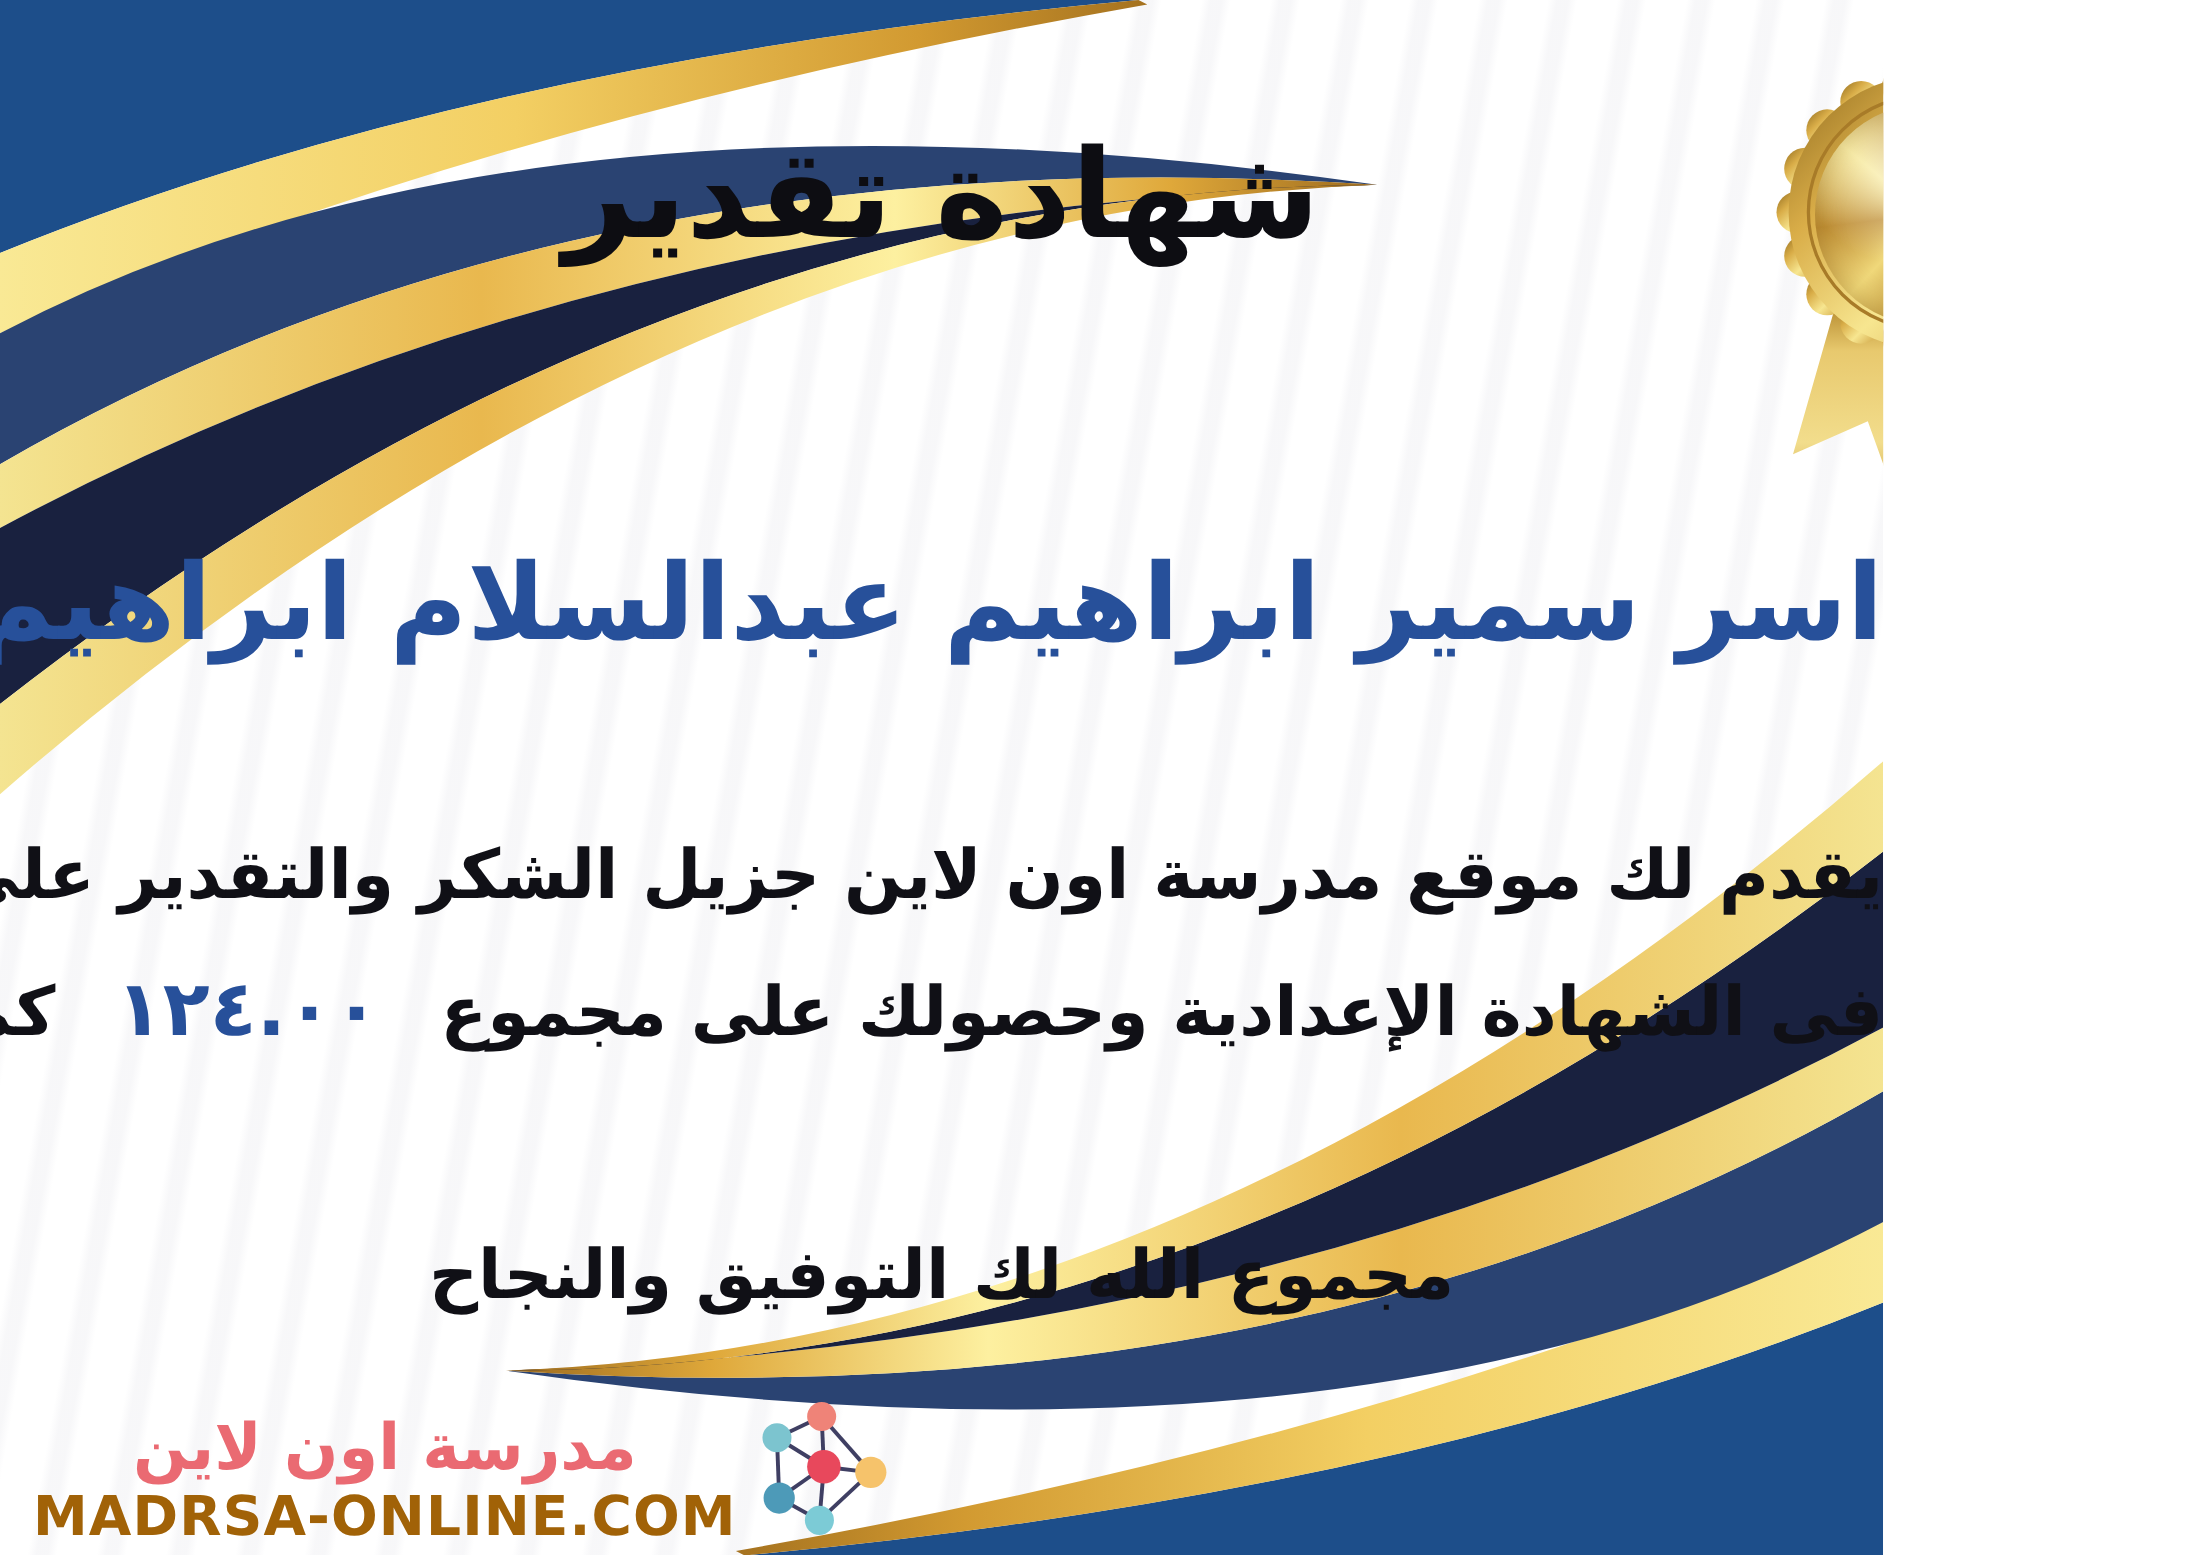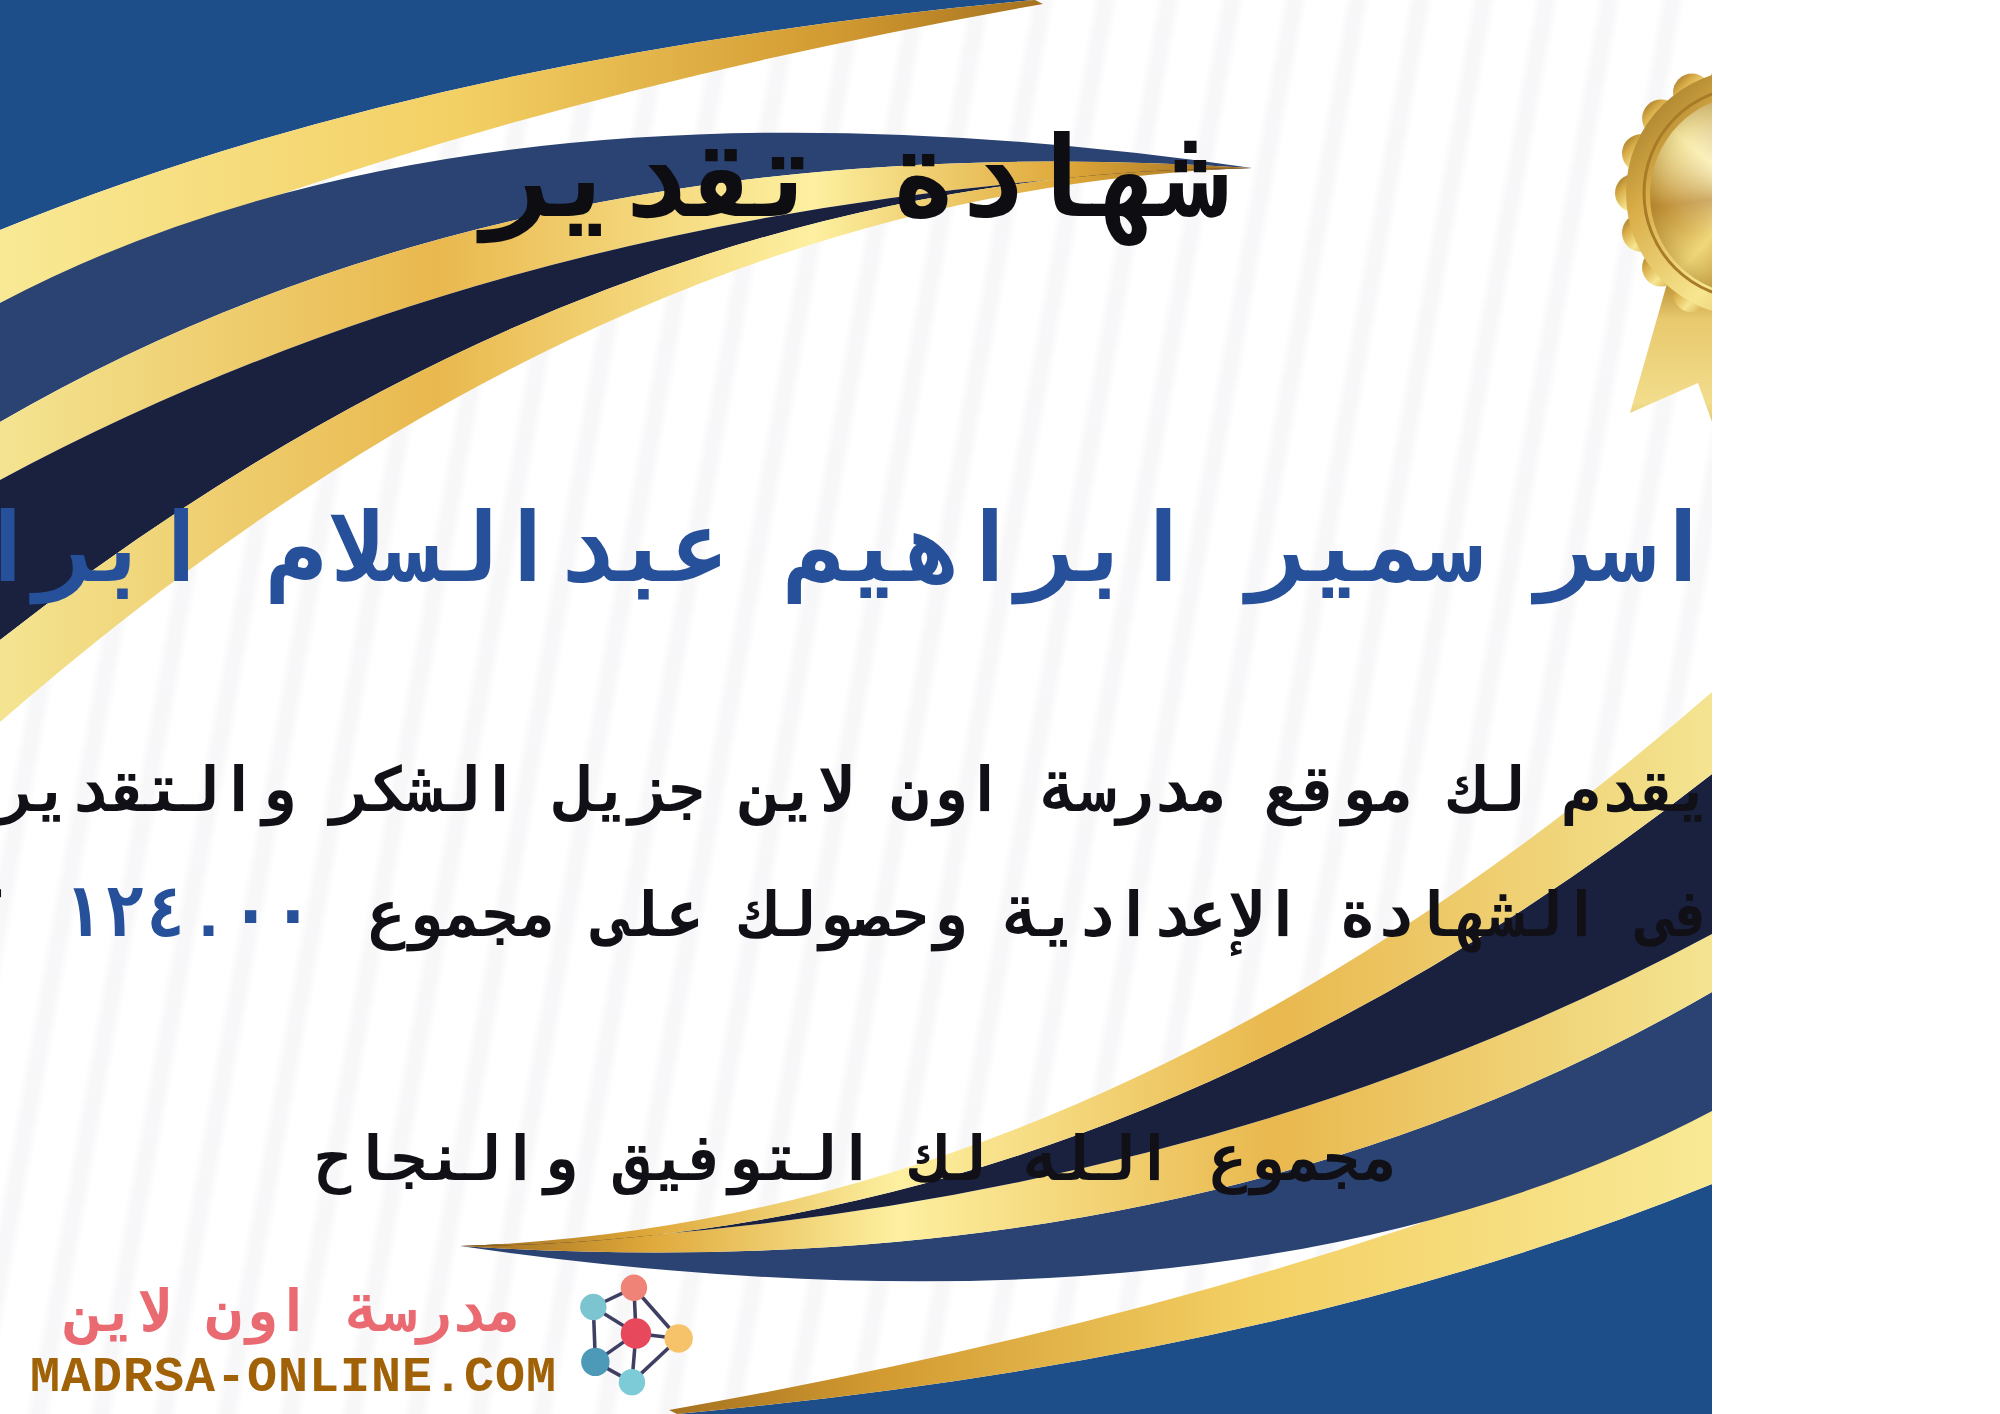--- a/index.html
+++ b/index.html
@@ -1,17 +1,17 @@
 <!DOCTYPE html>
 <html lang="ar"><head>
 <meta charset="utf-8">
 <style>
   html,body{margin:0;padding:0;}
   body{width:2000px;height:1414px;font-family:"DejaVu Sans","Liberation Sans",sans-serif;}
-  .page{position:relative;width:1712px;height:1414px;overflow:hidden;background:#ffffff;font-family:Liberation Mono, monospace;}
+  .page{position:relative;width:1712px;height:1414px;overflow:hidden;background:#ffffff;}
   
   .page-texture{position:absolute;inset:0;
     background:repeating-linear-gradient(100deg,#ffffff 0 22px,#f1f1f4 30px 40px,#ffffff 48px 62px);
     opacity:.55;}
   
   .corner-tl{position:absolute;top:0;left:0;width:1260px;height:840px;}
   .corner-br{position:absolute;bottom:0;right:0;width:1260px;height:840px;transform:rotate(180deg);}
   
   .medal{position:absolute;left:1580px;top:28px;width:340px;height:440px;}
   .medal-sheen{position:absolute;left:1650px;top:95px;width:200px;height:200px;border-radius:50%;

